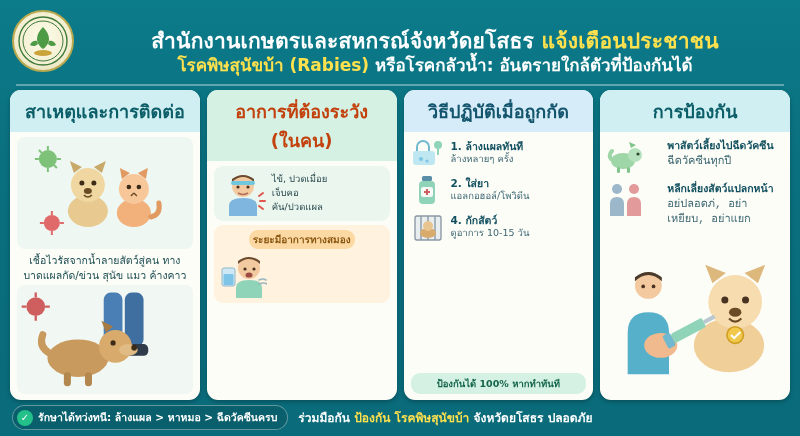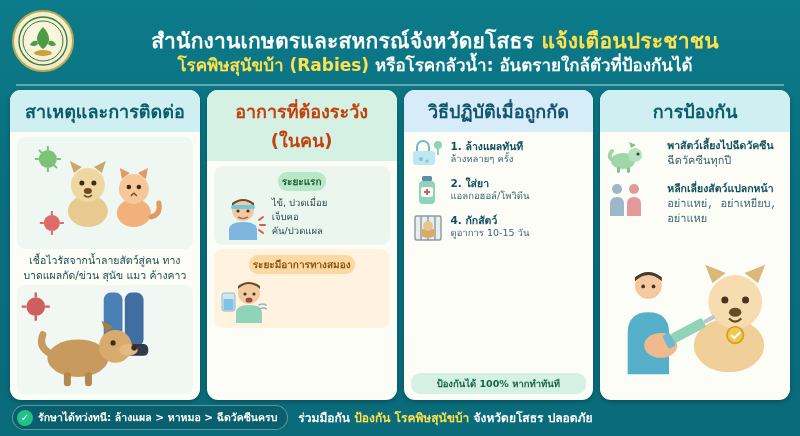--- a/index.html
+++ b/index.html
@@ -92,21 +92,21 @@
     background: #f1f7f3;
   }
   .c1-art2 svg { position: absolute; inset: 0; width: 100%; height: 100%; }
   
   .stage {
     border-radius: 9px;
     padding: 4px 5px 5px;
     margin-bottom: 4px;
   }
   .stage.s1 { background: #eaf6ee; }
-  .stage.s2 { background: #fff2de; }
+  .stage.s2 { background: #fff2de; font-family: Liberation Serif, serif; }
   .stage.s3 { background: #fde3e7; }
   .stage-title {
     text-align: center; font-size: 10px; font-weight: bold;
     border-radius: 9px; padding: 2px 4px; margin: 0 auto 3px;
     display: inline-block;
   }
   .stage-title-wrap { text-align: center; }
   .s1 .stage-title { background: #b9e7c8; color: #1b6038; }
   .s2 .stage-title { background: #fcd9a3; color: #8a5610; }
   .stage-row { display: flex; align-items: center; gap: 5px; }
@@ -278,21 +278,20 @@
           </svg>
         </div>
       </div>
     </div>
 
     <div class="card c2">
       <div class="card-head">อาการที่ต้องระวัง (ในคน)</div>
       <div class="card-body">
 
         <div class="stage s1">
-          <div class="stage-title-wrap"><div class="stage-title">ระยะแรก</div></div>
           <div class="stage-row">
             <div class="stage-fig">
               <svg viewBox="0 0 48 46">
                 <circle cx="24" cy="16" r="11" fill="#f3c9a0"></circle>
                 <path d="M13 12q11 -10 22 0v-3q-11 -8 -22 0z" fill="#6b4a2f"></path>
                 <circle cx="19" cy="17" r="1.6" fill="#4a3222"></circle>
                 <circle cx="29" cy="17" r="1.6" fill="#4a3222"></circle>
                 <path d="M19 23q5 3 10 0" stroke="#b5705a" stroke-width="1.5" fill="none"></path>
                 <rect x="12" y="11" width="24" height="4" rx="2" fill="#6fc7e0"></rect>
                 <path d="M10 46v-10q0-8 14-8t14 8v10z" fill="#7fb6e0"></path>
@@ -425,21 +424,21 @@
           <div class="prev-ico">
             <svg viewBox="0 0 38 38">
               <circle cx="10" cy="9" r="5" fill="#9bb7c9"></circle>
               <path d="M3 36v-12q0-7 7-7t7 7v12z" fill="#9bb7c9"></path>
               <circle cx="27" cy="9" r="5" fill="#e29a9a"></circle>
               <path d="M20 36v-12q0-7 7-7t7 7v12z" fill="#e29a9a"></path>
             </svg>
           </div>
           <div>
             <div class="prev-t1">หลีกเลี่ยงสัตว์แปลกหน้า</div>
-            <div class="prev-t2">อย่าแหย่, อย่าเหยียบ, อย่าแหย</div>
+            <div class="prev-t2">อย่ปลอดภ่, อย่าเหยียบ, อย่าแยก</div>
           </div>
         </div>
 
         <div class="c4-art">
           <svg viewBox="0 0 170 120">
             <rect width="170" height="120" fill="#fdfdf8"></rect>
 
             <g>
               <circle cx="40" cy="34" r="13" fill="#f3c9a0"></circle>
               <path d="M27 30q13 -12 26 0v-4q-13 -10 -26 0z" fill="#4a3a2a"></path>

